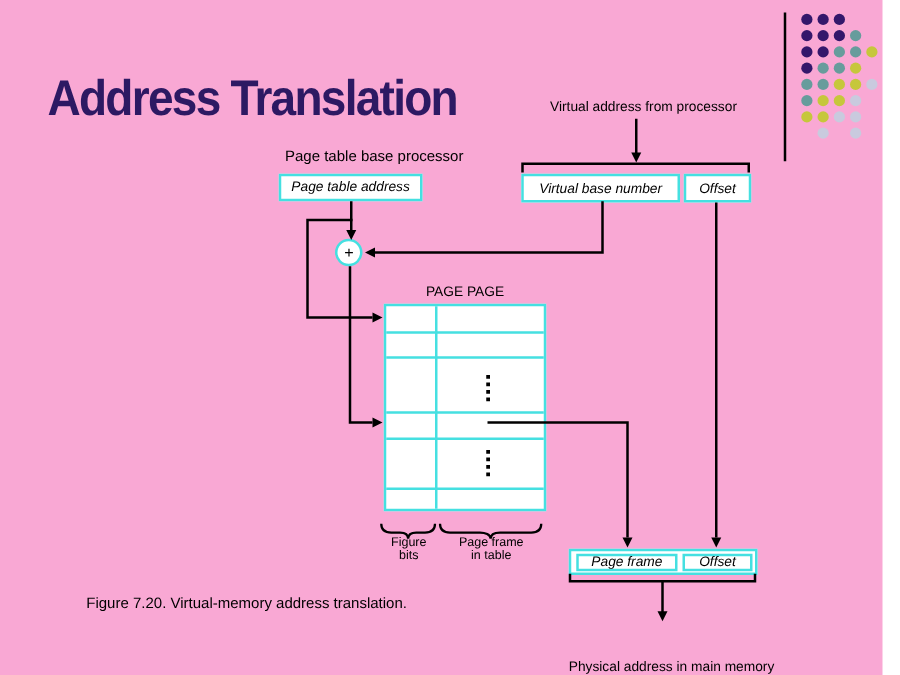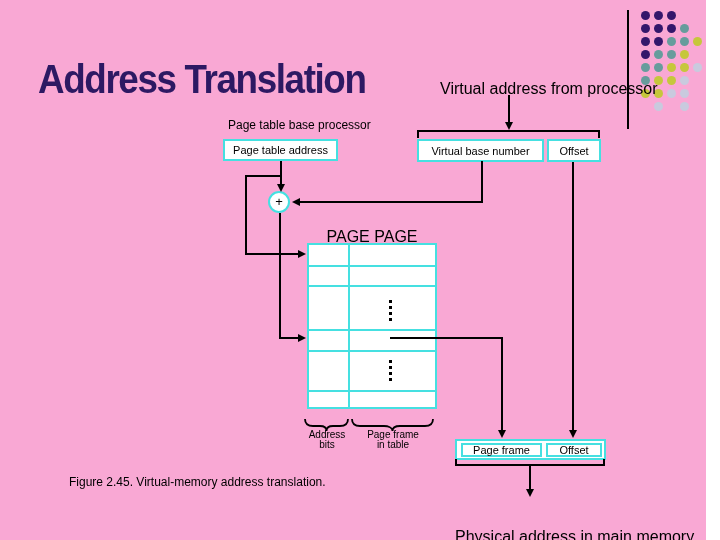--- a/index.html
+++ b/index.html
@@ -6,28 +6,29 @@
   #slide{
     position:relative;width:706px;height:540px;background:#f9a8d4;overflow:hidden;
     font-family:"Liberation Sans",sans-serif;color:#000;
   }
   .abs{position:absolute;}
   #title{
     left:38px;top:57px;font-size:40px;font-weight:bold;
     letter-spacing:-1.5px;color:var(--title-text);white-space:nowrap;
     transform:scaleX(0.92);transform-origin:left center;
   }
-  .lbl{position:absolute;font-size:16px;line-height:1.1;white-space:nowrap;color:#000;}
+  .lbl{position:absolute;font-size:11px;line-height:1.1;white-space:nowrap;color:#000;}
   .lbl12{font-size:12px;}
   .lbl10{font-size:10px;line-height:9.5px;}
   .ctr{text-align:center;white-space:normal;}
   .box{
     position:absolute;background:#fff;border:2px solid var(--box-border);
     box-sizing:border-box;display:flex;align-items:center;justify-content:center;
     font-size:11px;
+    font-style:italic;
   }
   #adder{
     left:268px;top:191px;width:22px;height:22px;border-radius:50%;
     font-size:13px;line-height:1;padding-bottom:1px;
   }
   
   #ptable{
     position:absolute;left:307px;top:243px;width:130px;height:166px;
     border:2px solid var(--box-border);box-sizing:border-box;background:#fff;
   }
@@ -113,37 +114,37 @@
     <div class="tdot" style="top:61px;"></div>
     <div class="tdot" style="top:67px;"></div>
     <div class="tdot" style="top:73px;"></div>
     <div class="tdot" style="top:115px;"></div>
     <div class="tdot" style="top:121px;"></div>
     <div class="tdot" style="top:127px;"></div>
     <div class="tdot" style="top:133px;"></div>
   </div>
 
   <div class="lbl lbl10 ctr" style="left:296px;top:430px;width:62px;">
-    <div>Address</div>
+    <div>Figure</div>
     <div>bits</div>
   </div>
   <div class="lbl lbl10 ctr" style="left:352px;top:430px;width:82px;">
     <div>Page frame</div>
     <div>in table</div>
   </div>
 
   <div class="box" style="left:455px;top:439px;width:151px;height:21px;"></div>
   <div class="box" style="left:461px;top:443px;width:81px;height:14px;">
     <span>Page frame</span>
   </div>
   <div class="box" style="left:546px;top:443px;width:56px;height:14px;">
     <span>Offset</span>
   </div>
 
-  <div class="lbl lbl12" style="left:69px;top:476px;">Figure 2.45. Virtual-memory address translation.</div>
+  <div class="lbl lbl12" style="left:69px;top:476px;">Figure 7.20. Virtual-memory address translation.</div>
   <div class="lbl" style="left:455px;top:528px;">Physical address in main memory</div>
 
   <svg width="720" height="540" viewBox="0 0 720 540">
     <g>
       <path class="ln" d="M509 95 V123"></path>
       <path class="ah" d="M505 122 H513 L509 130 Z"></path>
     </g>
     <g>
       <path class="ln" d="M418 138 V131 H599 V138"></path>
     </g>

